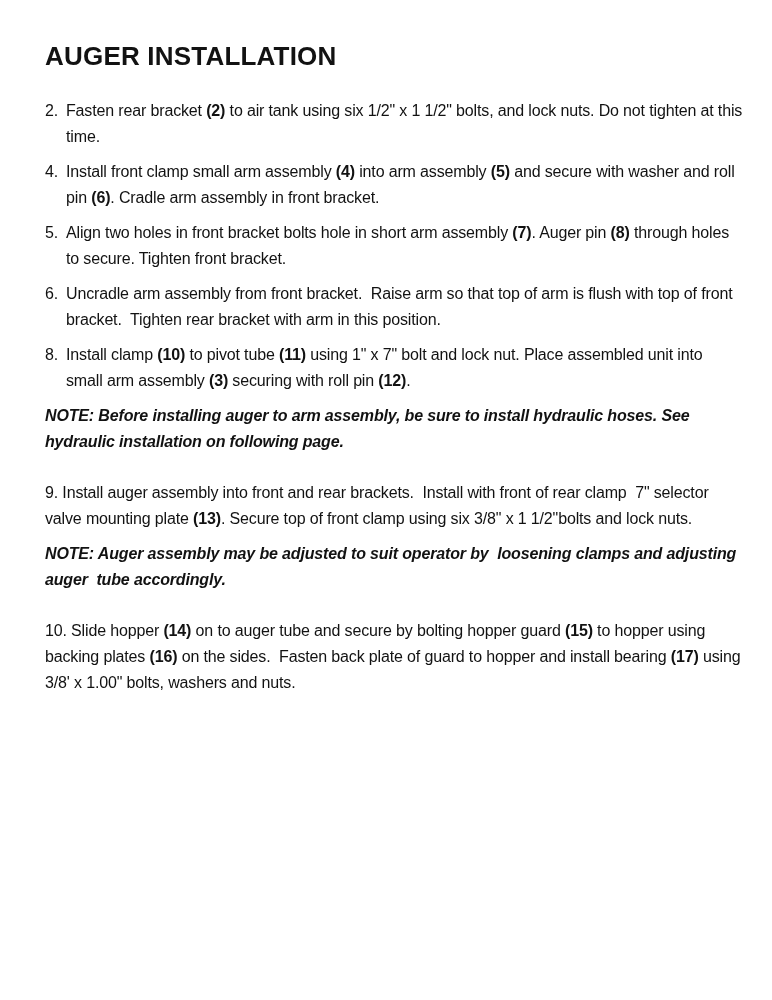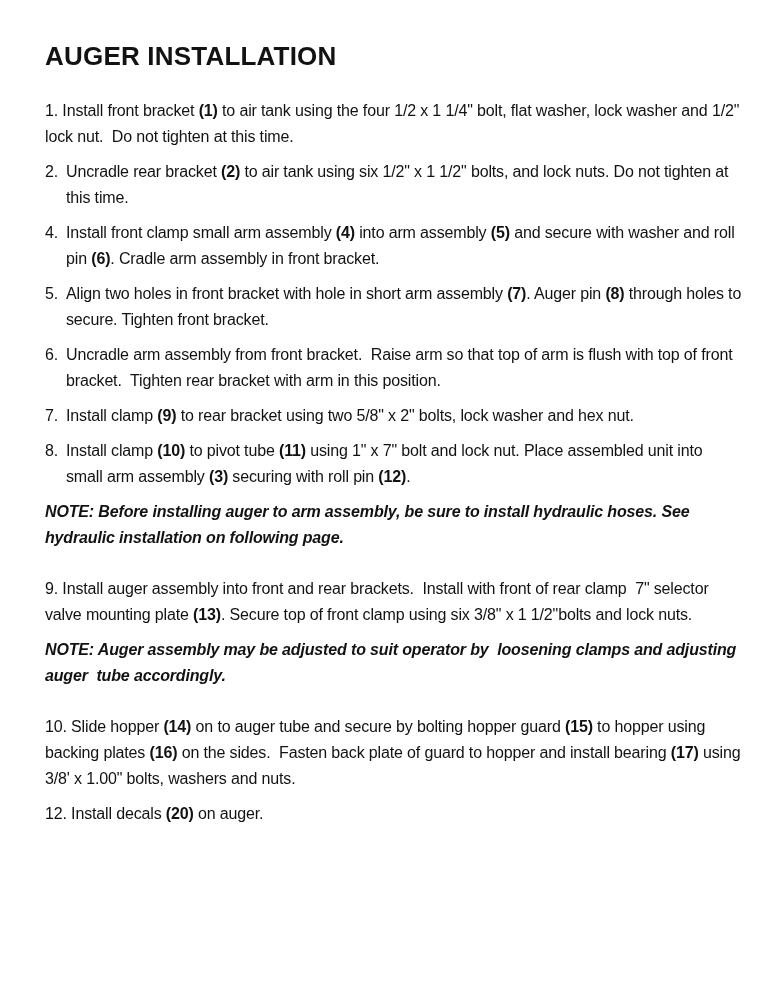--- a/index.html
+++ b/index.html
@@ -64,26 +64,23 @@
   strong {
     font-weight: bold;
   }
 </style>
 </head>
 <body style="background: rgb(255, 255, 255); color: rgb(18, 18, 18);">
 
 <div class="page">
   <h1 class="title">AUGER INSTALLATION</h1>
   <div class="instruction-list">
-      <p class="step"><span class="step-num">1. </span><span>Install front bracket </span><strong>(1)</strong><span> to air tank using the four 1/2 x 1 1/4" bolt, flat washer, lock washer and 1/2" lock nut.  Do not tighten at this time.</span></p>
-      <p class="step hang"><span class="step-num">2. </span><span>Uncradle rear bracket </span><strong>(2)</strong><span> to air tank using six 1/2" x 1 1/2" bolts, and lock nuts. Do not tighten at this time.</span></p>
+      <p class="step hang"><span class="step-num">2. </span><span>Fasten rear bracket </span><strong>(2)</strong><span> to air tank using six 1/2" x 1 1/2" bolts, and lock nuts. Do not tighten at this time.</span></p>
       <p class="step hang"><span class="step-num">4. </span><span>Install front clamp small arm assembly </span><strong>(4)</strong><span> into arm assembly </span><strong>(5)</strong><span> and secure with washer and roll pin </span><strong>(6)</strong><span>. Cradle arm assembly in front bracket.</span></p>
-      <p class="step hang"><span class="step-num">5. </span><span>Align two holes in front bracket with hole in short arm assembly </span><strong>(7)</strong><span>. Auger pin </span><strong>(8)</strong><span> through holes to secure. Tighten front bracket.</span></p>
+      <p class="step hang"><span class="step-num">5. </span><span>Align two holes in front bracket bolts hole in short arm assembly </span><strong>(7)</strong><span>. Auger pin </span><strong>(8)</strong><span> through holes to secure. Tighten front bracket.</span></p>
       <p class="step hang"><span class="step-num">6. </span><span>Uncradle arm assembly from front bracket.  Raise arm so that top of arm is flush with top of front bracket.  Tighten rear bracket with arm in this position.</span></p>
-      <p class="step hang"><span class="step-num">7. </span><span>Install clamp </span><strong>(9)</strong><span> to rear bracket using two 5/8" x 2" bolts, lock washer and hex nut.</span></p>
       <p class="step hang"><span class="step-num">8. </span><span>Install clamp </span><strong>(10)</strong><span> to pivot tube </span><strong>(11)</strong><span> using 1" x 7" bolt and lock nut. Place assembled unit into small arm assembly </span><strong>(3)</strong><span> securing with roll pin </span><strong>(12)</strong><span>.</span></p>
       <p class="note"><strong>NOTE: Before installing auger to arm assembly, be sure to install hydraulic hoses. See hydraulic installation on following page.</strong></p>
       <p class="step gap-large"><span class="step-num">9. </span><span>Install auger assembly into front and rear brackets.  Install with front of rear clamp  7" selector valve mounting plate </span><strong>(13)</strong><span>. Secure top of front clamp using six 3/8" x 1 1/2"bolts and lock nuts.</span></p>
       <p class="note"><strong>NOTE: Auger assembly may be adjusted to suit operator by  loosening clamps and adjusting auger  tube accordingly.</strong></p>
       <p class="step gap-large"><span class="step-num">10. </span><span>Slide hopper </span><strong>(14)</strong><span> on to auger tube and secure by bolting hopper guard </span><strong>(15)</strong><span> to hopper using backing plates </span><strong>(16)</strong><span> on the sides.  Fasten back plate of guard to hopper and install bearing </span><strong>(17)</strong><span> using 3/8' x 1.00" bolts, washers and nuts.</span></p>
-      <p class="step"><span class="step-num">12. </span><span>Install decals </span><strong>(20)</strong><span> on auger.</span></p>
     </div>
 </div>
 
 </body></html>

